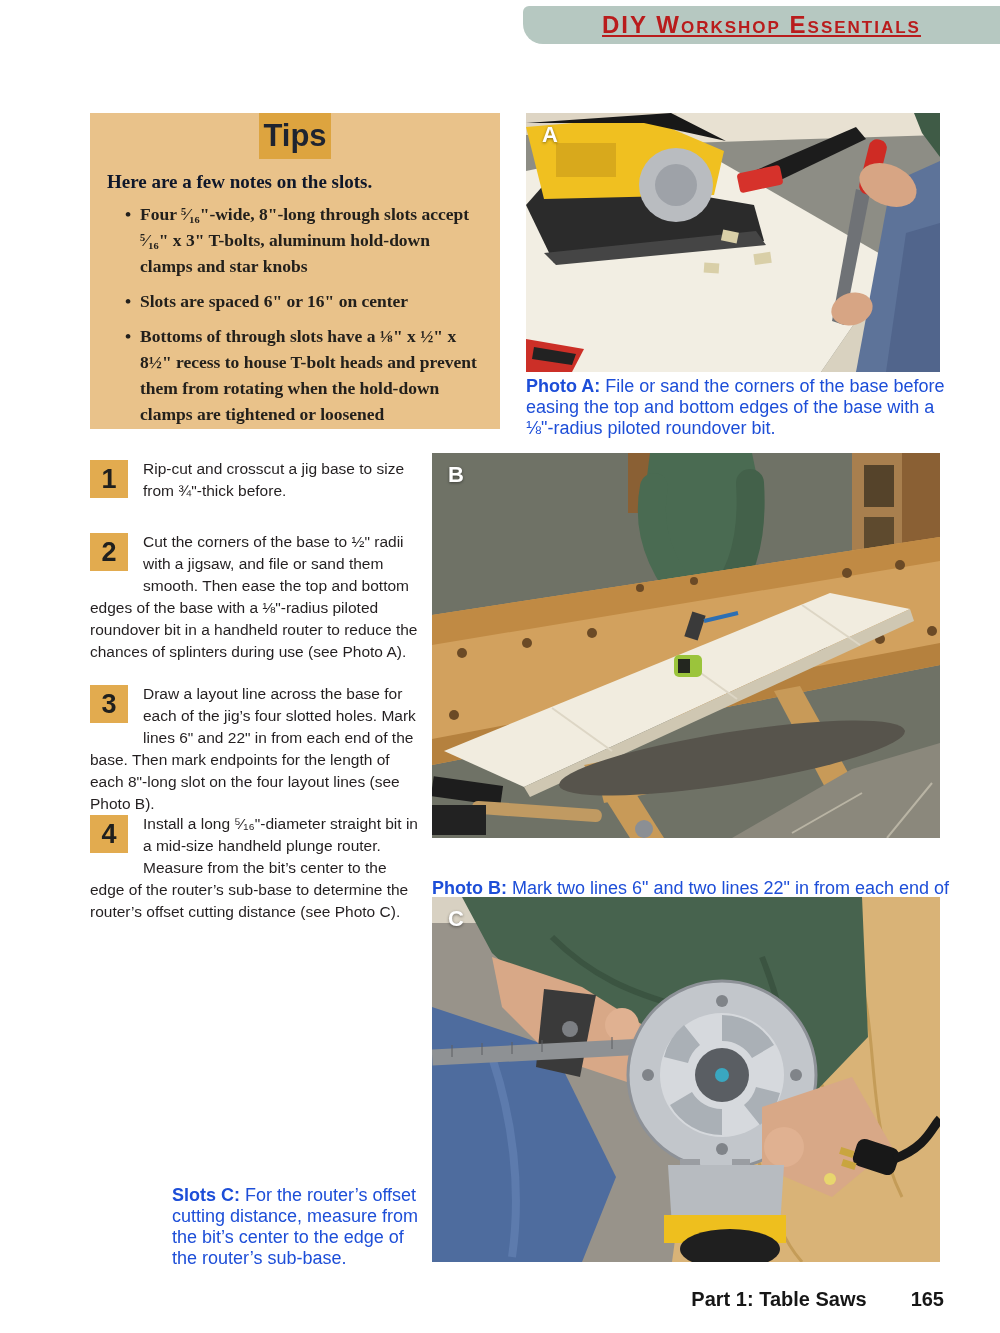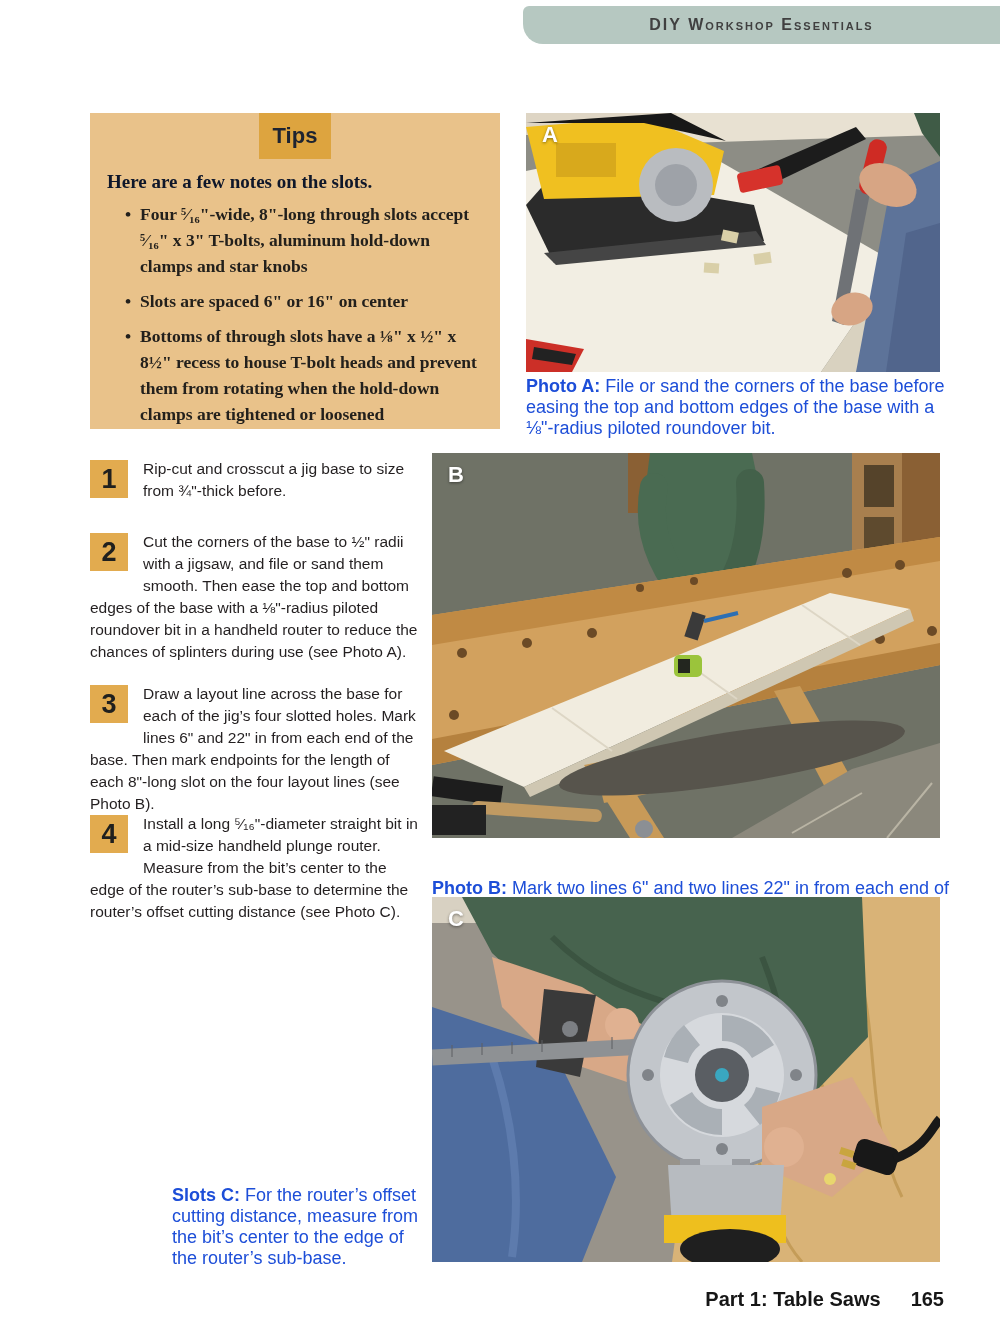--- a/index.html
+++ b/index.html
@@ -3,29 +3,29 @@
 <meta charset="utf-8">
 <style>
   html,body{margin:0;padding:0;background:#ffffff;}
   .page{position:relative;width:1000px;height:1333px;background:#ffffff;overflow:hidden;
         font-family:"Liberation Sans",sans-serif;color:#1d1d1b;}
 
   
   .header-bar{position:absolute;left:523px;top:6px;width:477px;height:38px;
               background:#b6c8c1;border-radius:6px 0 0 20px;
               display:flex;align-items:center;justify-content:center;}
-  .header-title{font-variant:small-caps;font-weight:bold;font-size:16px;letter-spacing:2px;
-                color:#404040;font-family:"Liberation Sans",sans-serif;}
+  .header-title{font-variant:small-caps;font-weight:bold;font-size:24px;letter-spacing:2px;
+                color:#b91c1c;font-family:"Liberation Sans",sans-serif;text-decoration:underline;}
 
   
   .tips-panel{position:absolute;left:90px;top:113px;width:410px;height:316px;
               background:#e9c28a;box-sizing:border-box;padding:50px 18px 0 17px;}
   .tips-label{position:absolute;left:50%;top:0;transform:translateX(-50%);
               width:72px;height:46px;background:#dda43f;display:flex;align-items:center;
-              justify-content:center;font-weight:bold;font-size:22px;color:#1e2430;
+              justify-content:center;font-weight:bold;font-size:31px;color:#1e2430;
               font-family:"Liberation Sans",sans-serif;}
   .tips-heading{margin:8px 0 8px 0;font-family:"Liberation Serif","DejaVu Serif",serif;
                 font-weight:bold;font-size:19px;color:#0f172a;}
   .tips-list{margin:0;padding:0 0 0 18px;list-style:none;}
   .tips-list li{position:relative;margin:0 0 9px 0;padding-left:15px;
                 font-family:"Liberation Serif","DejaVu Serif",serif;font-weight:bold;
                 font-size:17.5px;line-height:26px;color:#23201c;}
   .tips-list li::before{content:"•";position:absolute;left:0;top:0;}
 
   
@@ -38,21 +38,21 @@
   .photo{position:absolute;overflow:hidden;background:#888;}
   .photo svg{display:block;}
   .photo-label{position:absolute;top:9px;left:16px;color:#ffffff;font-weight:bold;
                font-size:22px;text-shadow:0 1px 3px rgba(0,0,0,.45);}
 
   
   .caption{position:absolute;font-size:18px;line-height:21px;color:#1d4ed8;margin:0;}
   .caption b{font-weight:bold;}
 
   
-  .page-footer{position:absolute;right:56px;top:1288px;display:flex;align-items:baseline;gap:30px;
+  .page-footer{position:absolute;right:56px;top:1288px;display:flex;align-items:baseline;gap:44px;
                font-weight:bold;font-size:20px;color:#161616;}
 </style>
 </head>
 <body>
 
 <div class="page">
 
   <div class="header-bar">
     <span class="header-title">DIY Workshop Essentials</span>
   </div>

